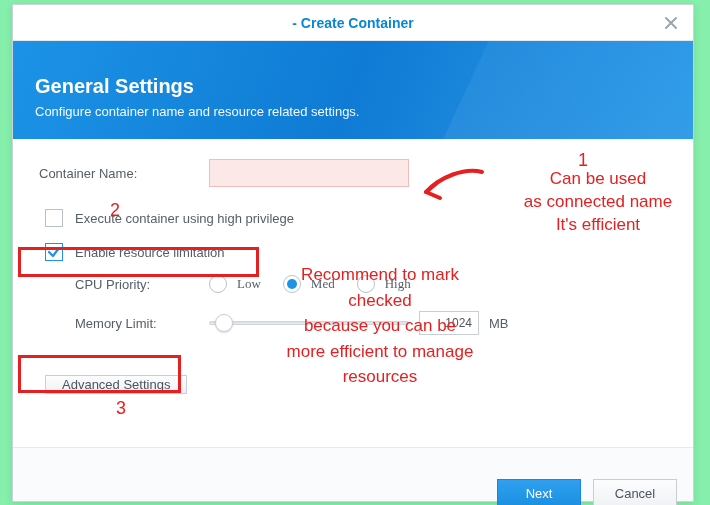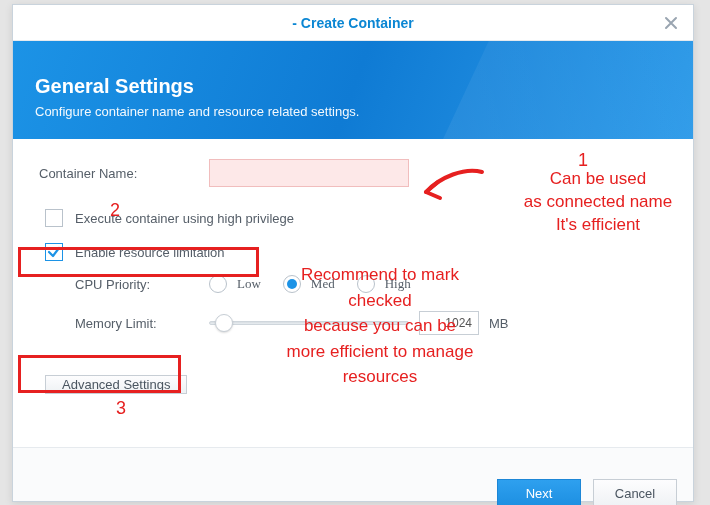--- a/index.html
+++ b/index.html
@@ -1,17 +1,17 @@
 <!DOCTYPE html>
 <html><head>
 <meta charset="utf-8">
 <style>
   * { box-sizing: border-box; }
   html, body { margin:0; padding:0; font-family: -apple-system, "Helvetica Neue", Arial, sans-serif; }
-  .stage { position:relative; width:710px; height:505px; background:#e5e5e5; overflow:hidden; }
+  .stage { position:relative; width:710px; height:505px; background:#86efac; overflow:hidden; }
   .window { position:absolute; left:12px; top:4px; width:682px; height:498px; background:#fff; border:1px solid #c9d3dc; box-shadow:0 2px 8px rgba(0,0,0,0.1); }
   .titlebar { height:36px; border-bottom:1px solid #e6eaee; position:relative; display:flex; align-items:center; justify-content:center; color:#0a86d3; font-size:14px; font-weight:600; }
   .titlebar .close { position:absolute; right:10px; top:6px; width:24px; height:24px; color:#9aa5b1; display:flex; align-items:center; justify-content:center; cursor:pointer; }
   .titlebar .close svg{ width:14px; height:14px; }
 
   .banner { height:98px; background: linear-gradient(110deg,#1c93e6 0%, #0f7bd4 50%, #2e9be9 100%); color:#fff; padding:34px 22px; position:relative; overflow:hidden; }
   .banner::after{ content:""; position:absolute; right:-60px; top:-40px; width:300px; height:300px; background:linear-gradient(45deg, rgba(255,255,255,0.08), rgba(255,255,255,0)); transform:rotate(25deg);}
   .banner h1{ margin:0 0 6px 0; font-size:20px; font-weight:700; }
   .banner p{ margin:0; font-size:13px; opacity:0.95; }
 

